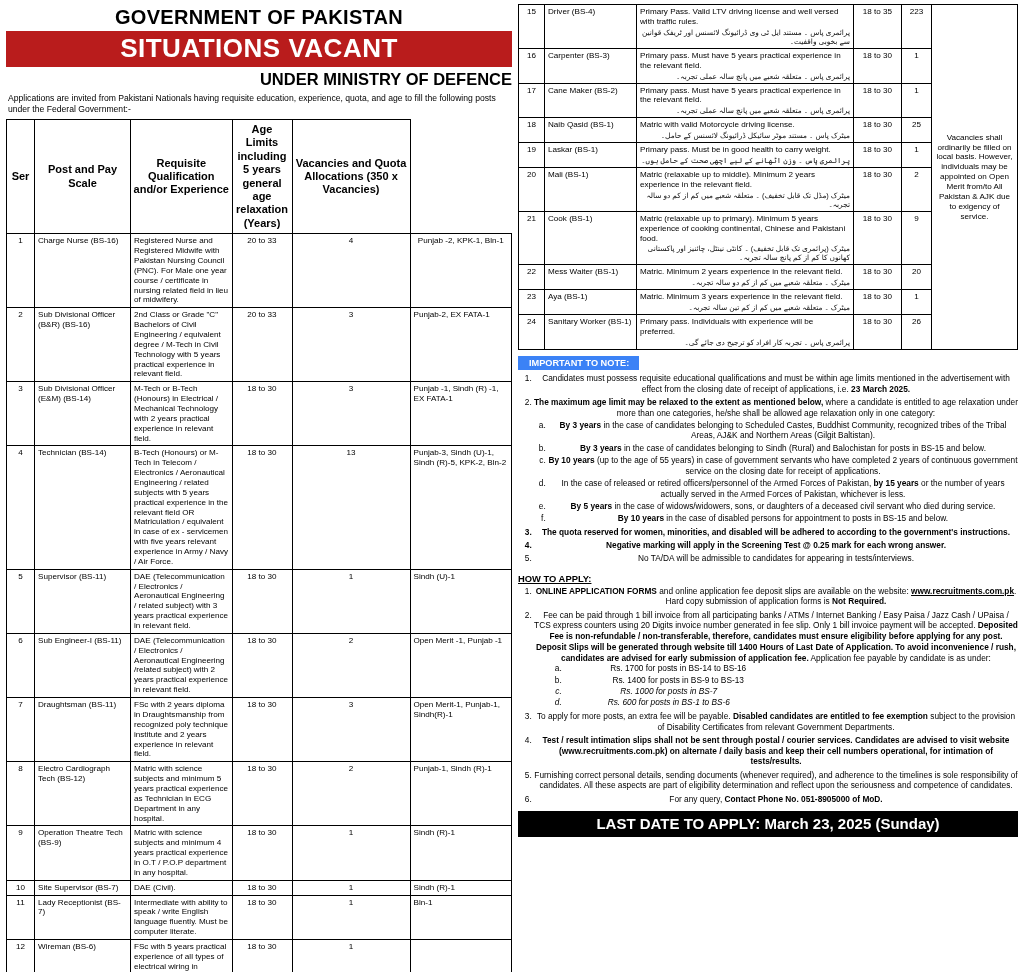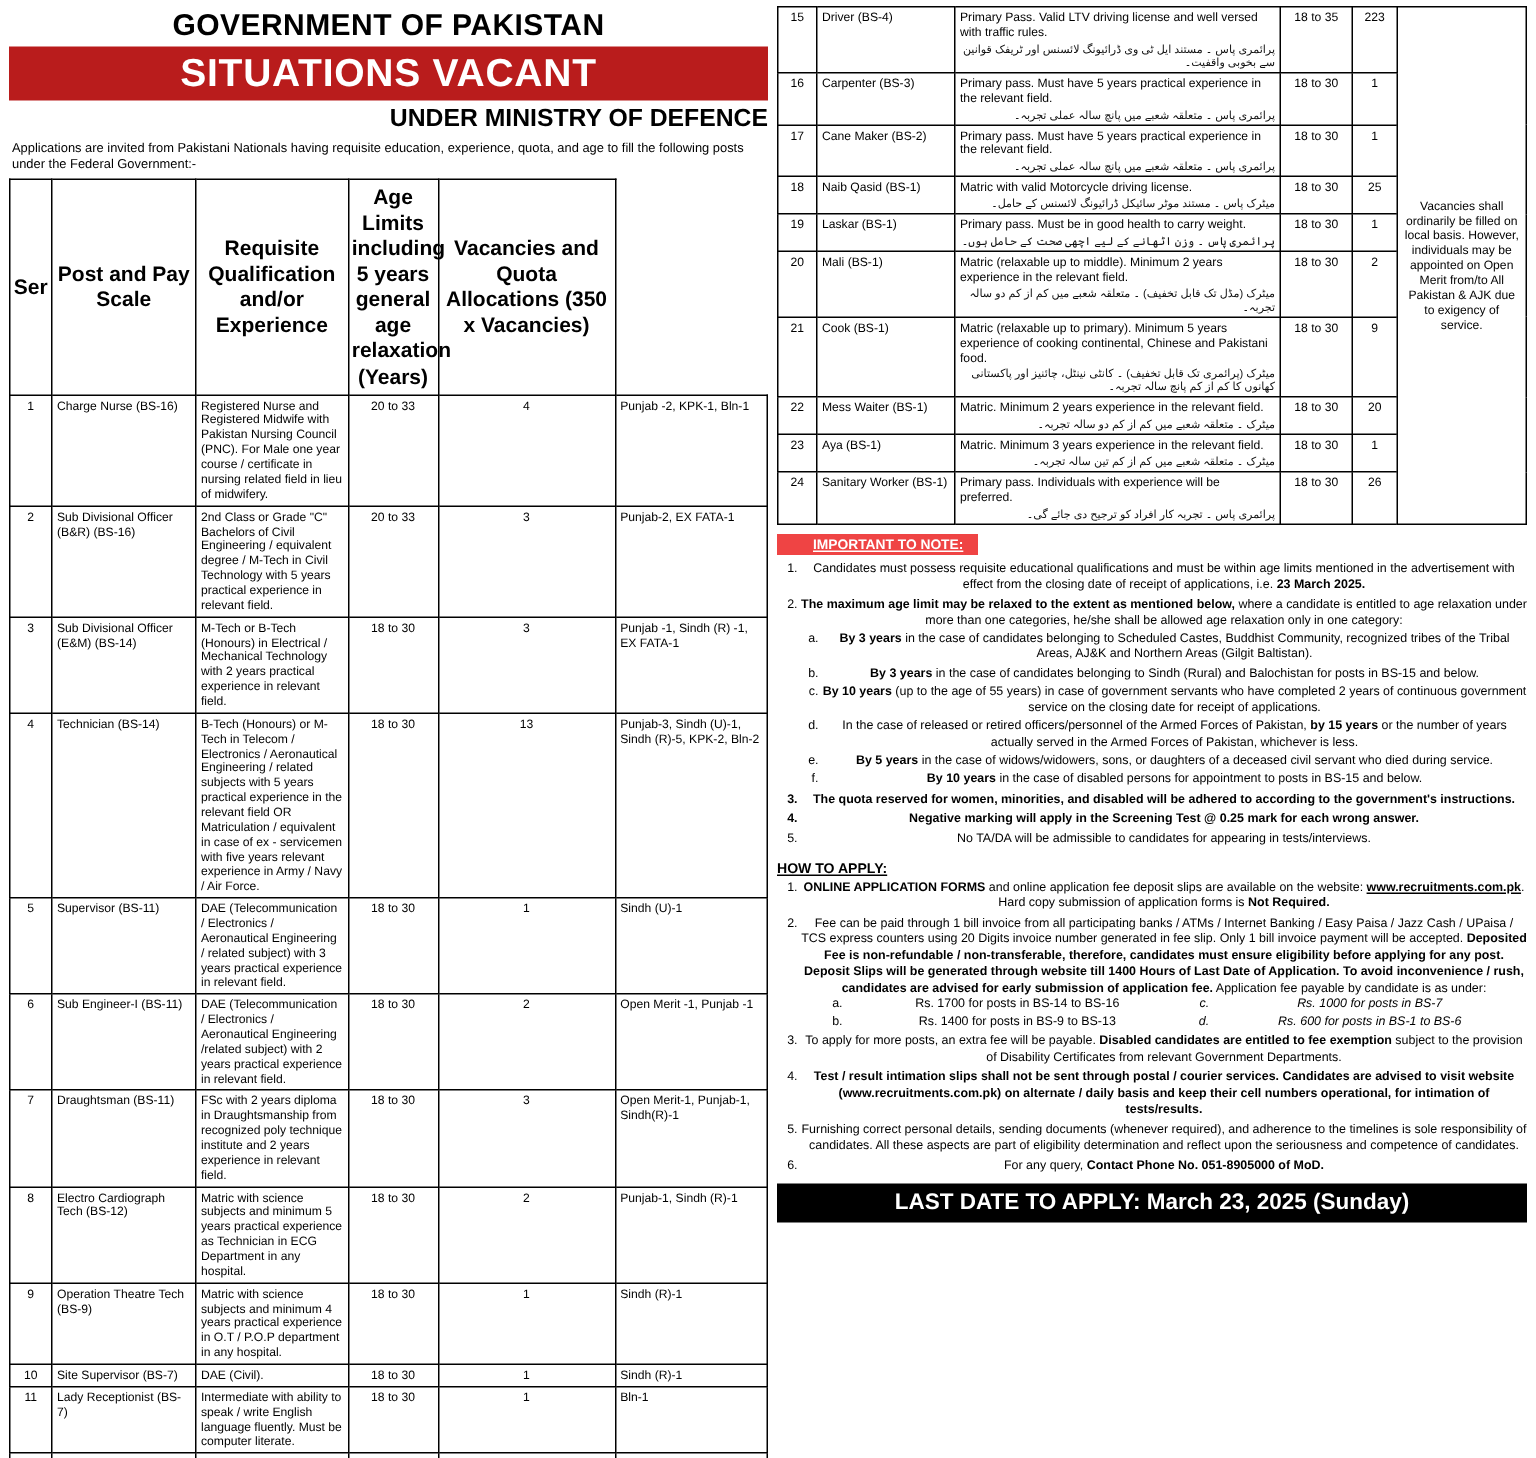--- a/index.html
+++ b/index.html
@@ -54,21 +54,21 @@
     border:1px solid #000;
     vertical-align:top;
     padding:2px 3px;
     font-size:8.1px;
     line-height:1.22;
   }
   table.jobs th {
     text-align:center;
     font-weight:bold;
     vertical-align:middle;
-    font-size:14px;
+    font-size:11px;
     padding:3px 2px;
   }
   td.c { text-align:center; }
   .urdu {
     display:block;
     text-align:right;
     direction:rtl;
     font-size:7.4px;
     margin-top:1px;
     color:#111;
@@ -86,27 +86,26 @@
   
   .rw-ser   { width:26px; }
   .rw-post  { width:92px; }
   .rw-req   { width:auto; }
   .rw-age   { width:48px; }
   .rw-vac   { width:30px; }
   .rw-note  { width:86px; }
 
   
   .blackbar {
-    background:#ef4444; color:#fff;
+    background:#3b82f6; color:#fff;
     font-weight:bold;
     font-size:9.2px;
     display:inline-block;
-    padding:2px 10px 2px 24px;
+    padding:2px 10px 2px 11px;
     margin:6px 0 3px 0;
-    text-decoration:underline;
   }
   ol.notes {
     margin:0 0 0 16px;
     padding:0;
     font-size:8.3px;
     line-height:1.3;
   }
   ol.notes > li { margin-bottom:2.5px;text-align:center; }
   ol.sub {
     list-style-type:lower-alpha;
@@ -123,20 +122,21 @@
     font-weight:bold;
     font-size:15px;
     padding:4px 0 5px 0;
     margin-top:7px;
   }
   .fee-list {
     display:flex;
     font-size:8.3px;
     margin-left:14px;
     line-height:1.35;
+    flex-direction:column;
   }
   .fee-list ol { margin:0; padding-left:16px; list-style-type:lower-alpha; }
   .fee-col { width:52%; }
   .fee-col2 { width:48%;font-style:italic; }
   .fee-col2 ol { list-style-type:lower-alpha; }
 </style>
 </head>
 <body>
 
 <div class="page">
@@ -158,21 +158,21 @@
           <th class="cw-vac" colspan="1" style="width:118px;">Vacancies and Quota Allocations (350 x Vacancies)</th>
         </tr>
       </thead>
       <tbody id="left-body">
           <tr>
             <td class="c cw-ser">1</td>
             <td class="cw-post">Charge Nurse (BS-16)</td>
             <td class="cw-req">Registered Nurse and Registered Midwife with Pakistan Nursing Council (PNC).  For Male one year course / certificate in nursing related field in lieu of midwifery.</td>
             <td class="c cw-age">20 to 33</td>
             <td class="c cw-vac" style="width:28px;">4</td>
-            <td class="cw-quota" style="width:88px;">Punjab -2, KPK-1, Bln-1</td>
+            <td class="cw-quota" style="width:88px;text-align:center;">Punjab -2, KPK-1, Bln-1</td>
           </tr>
           <tr>
             <td class="c cw-ser">2</td>
             <td class="cw-post">Sub Divisional Officer (B&amp;R) (BS-16)</td>
             <td class="cw-req">2nd Class or Grade "C" Bachelors of Civil Engineering / equivalent degree / M-Tech in Civil Technology with 5 years practical experience in relevant field.</td>
             <td class="c cw-age">20 to 33</td>
             <td class="c cw-vac" style="width:28px;">3</td>
             <td class="cw-quota" style="width:88px;">Punjab-2, EX FATA-1</td>
           </tr>
           <tr>

